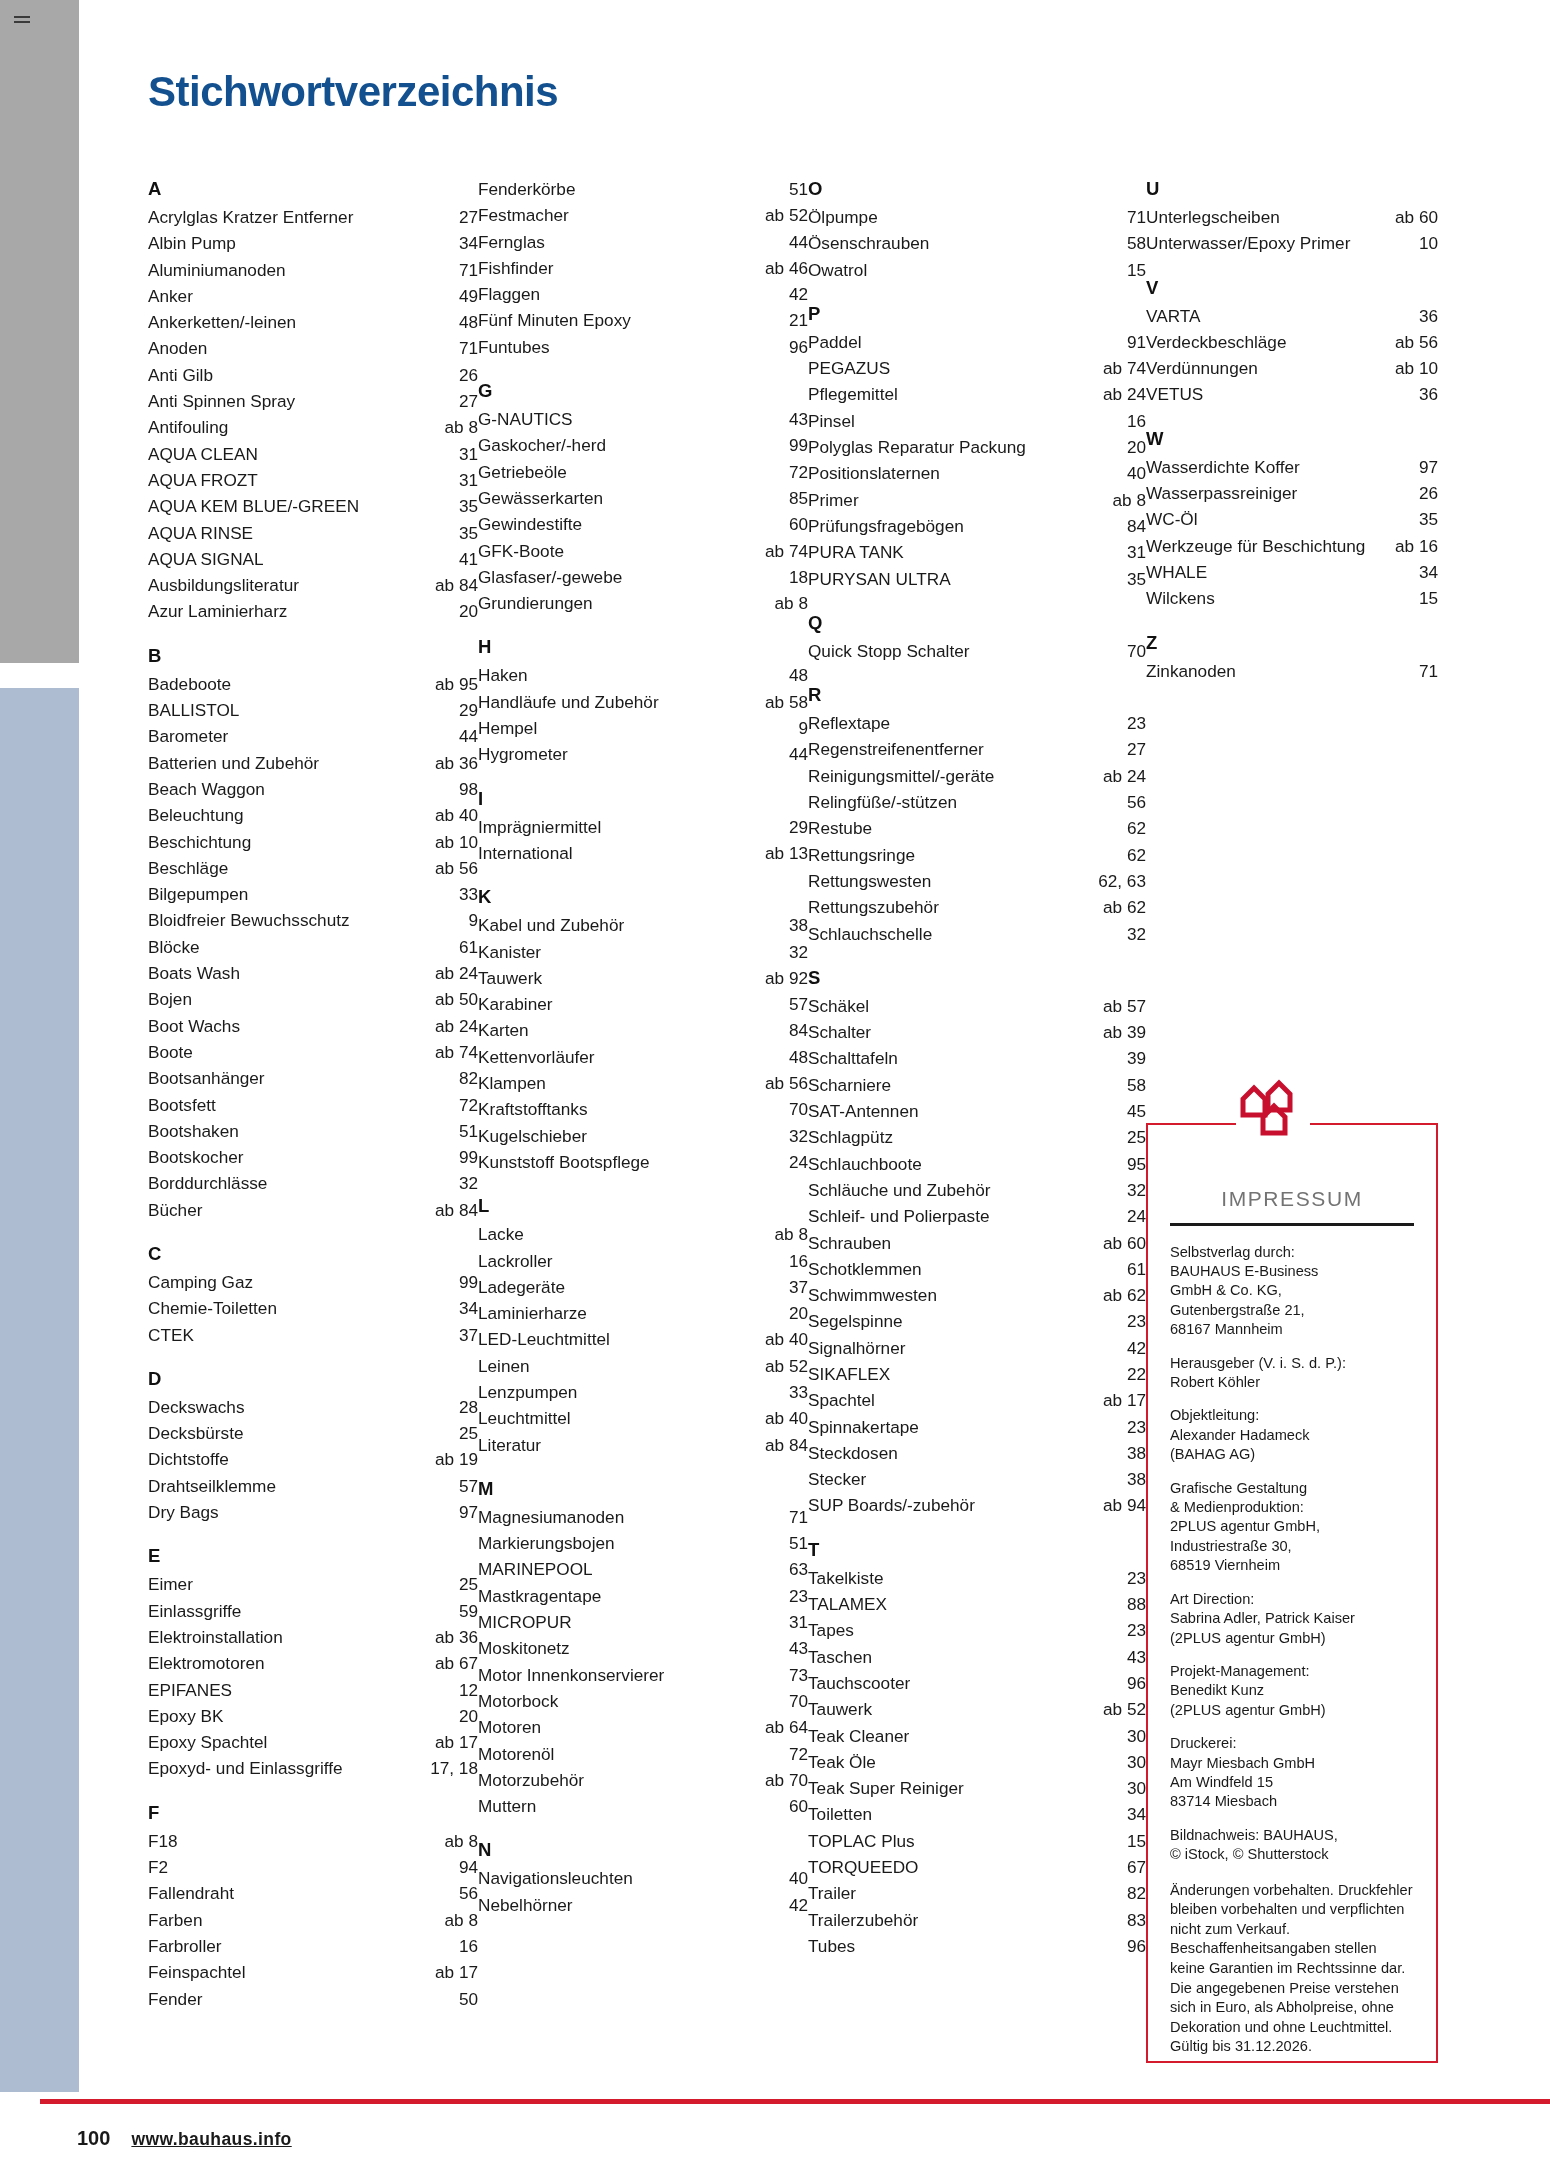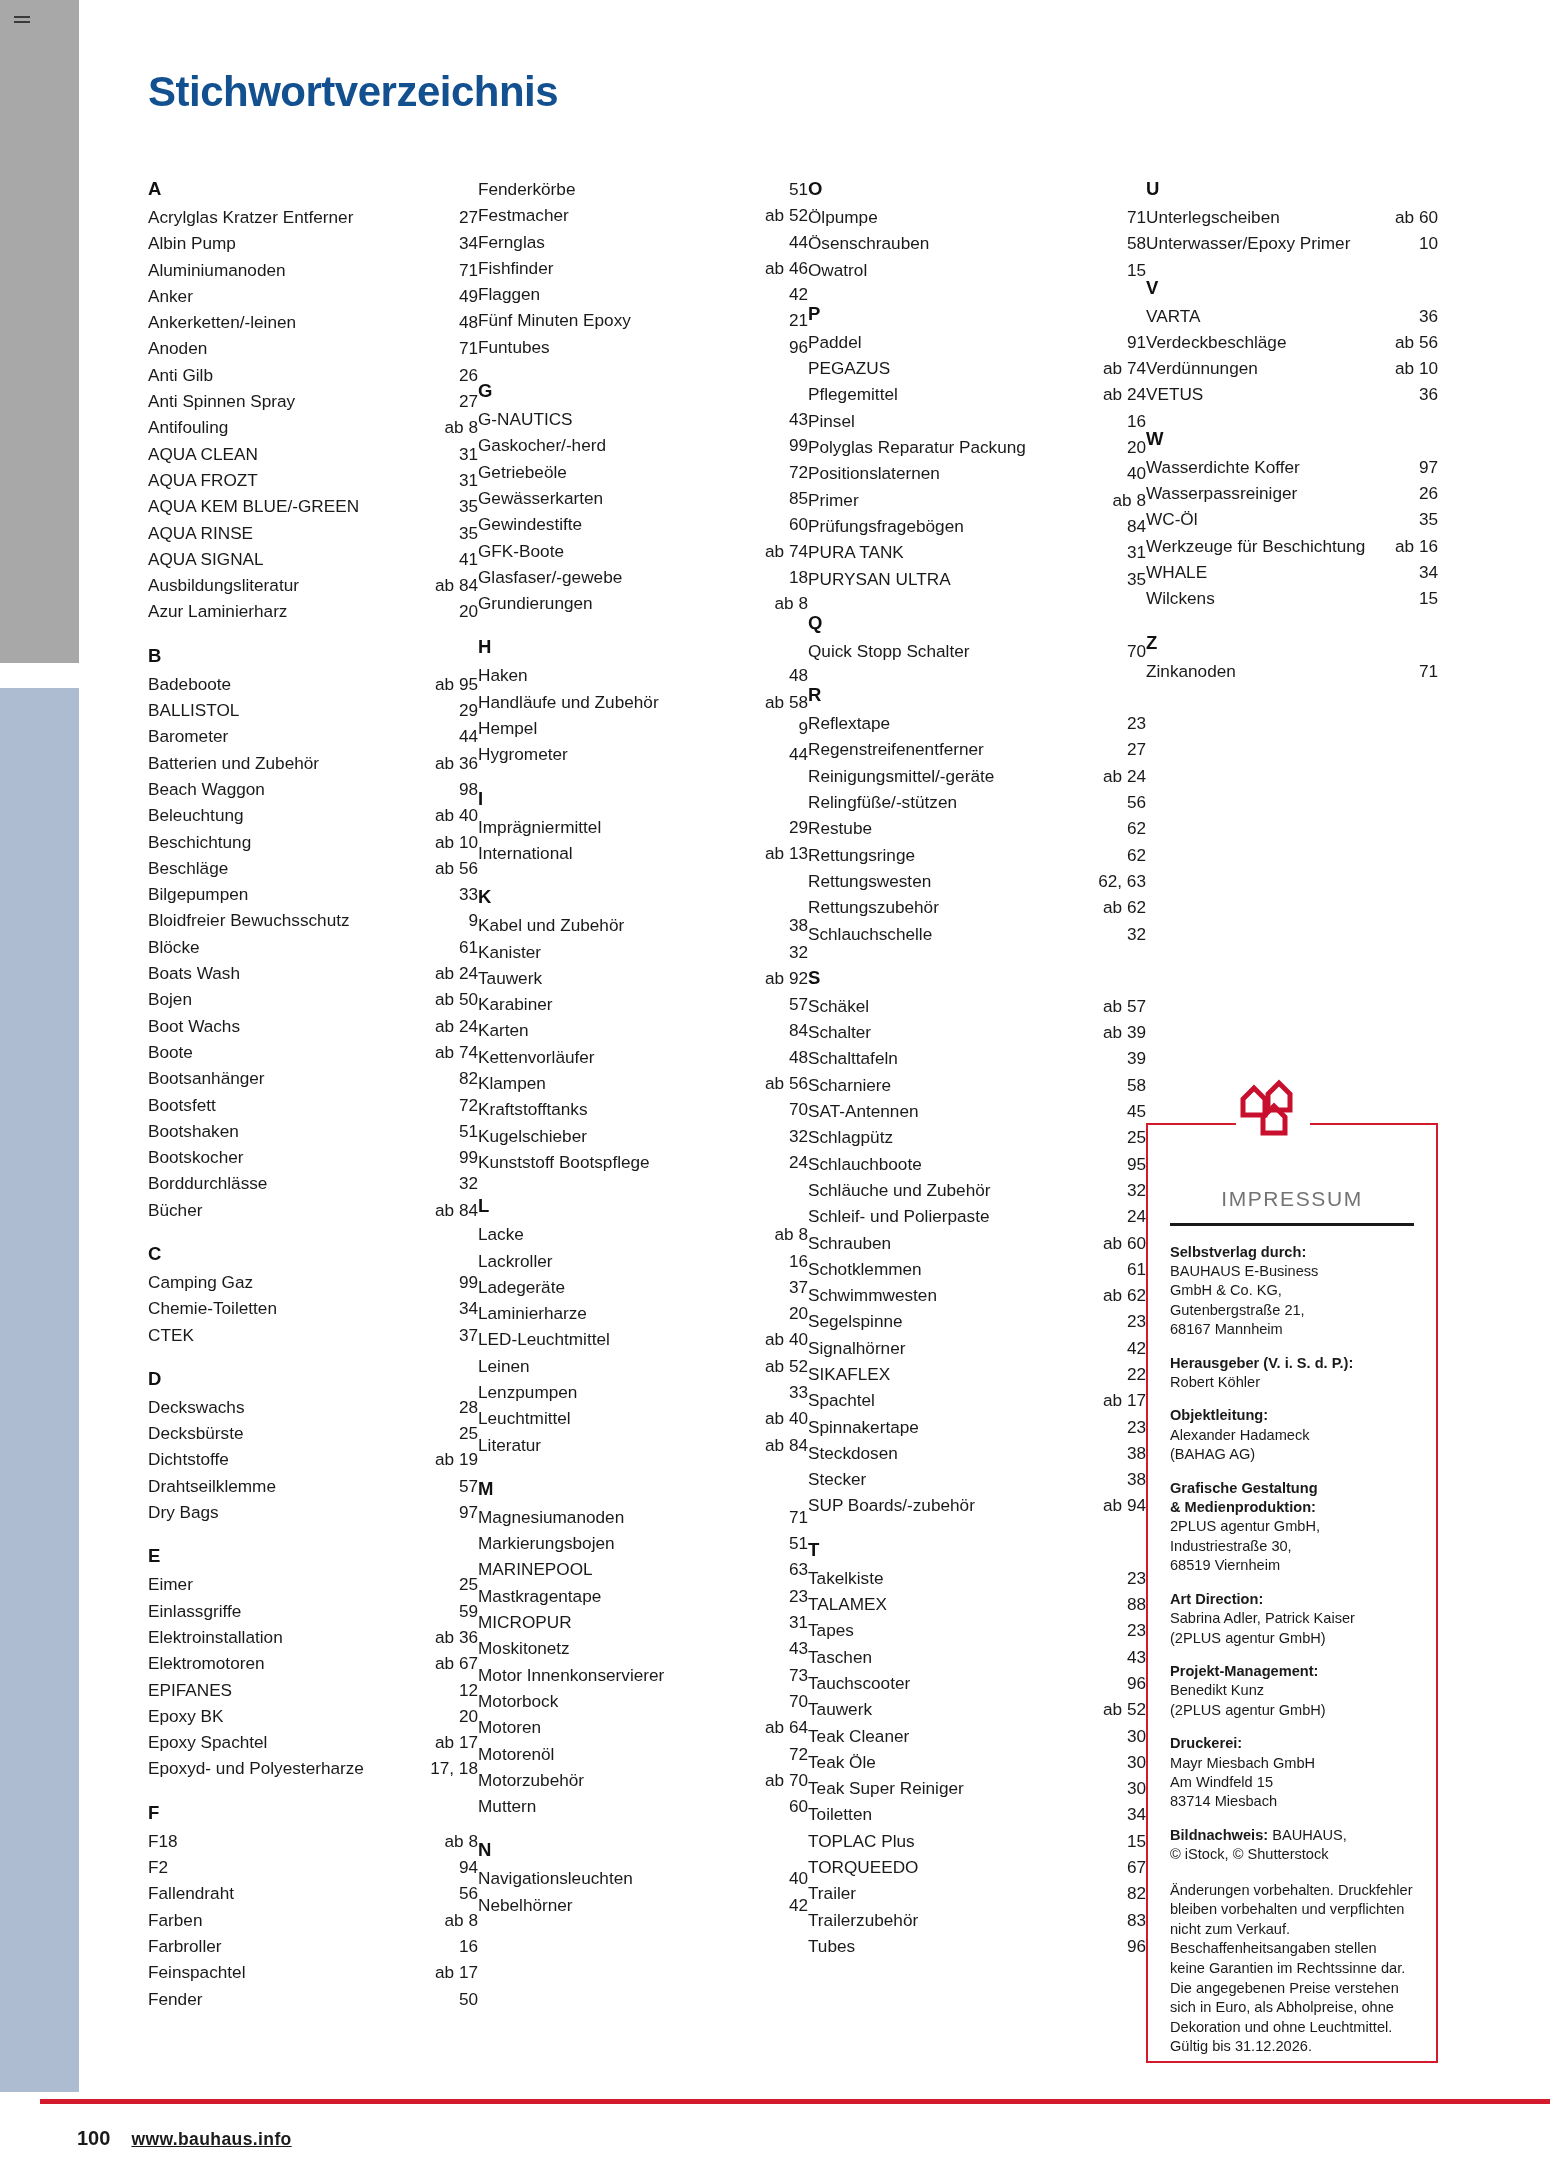--- a/index.html
+++ b/index.html
@@ -91,21 +91,21 @@
   }
   .impressum-rule {
     width:244px; height:2.6px; background:#1a1a1a;
     margin:12px auto 0 auto;
   }
   .impressum-body {
     padding:17px 22px 0 22px;
     font-size:14.6px; line-height:19.4px; color:#1a1a1a;
   }
   .imp-block { margin-bottom:14px; }
-  .imp-block b { font-weight:bold; }
+  .imp-block b { font-weight:normal; }
   .imp-note { margin-top:16px; line-height:19.6px; }
 
   
   .footer-rule {
     position:absolute; left:40px; top:2099px;
     width:1510px; height:5px; background:#d31b2d;
   }
   .footer-text {
     position:absolute; left:77px; top:2127px;
     font-size:20px; font-weight:bold; color:#1a1a1a;
@@ -348,21 +348,21 @@
           </div>
           <div class="entry">
             <span class="term">Epoxy BK</span>
             <span class="pg">20</span>
           </div>
           <div class="entry">
             <span class="term">Epoxy Spachtel</span>
             <span class="pg">ab 17</span>
           </div>
           <div class="entry">
-            <span class="term">Epoxyd- und Polyesterharze</span>
+            <span class="term">Epoxyd- und Einlassgriffe</span>
             <span class="pg">17, 18</span>
           </div>
         </div>
         <div class="group">
           <div class="group-letter">F</div>
           <div class="entry">
             <span class="term">F18</span>
             <span class="pg">ab 8</span>
           </div>
           <div class="entry">

